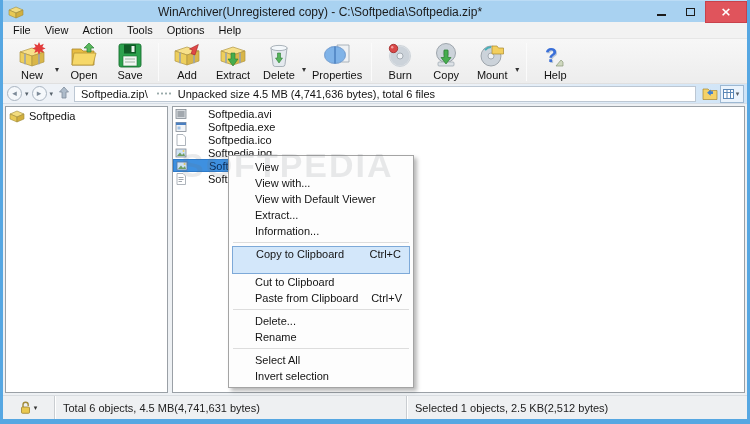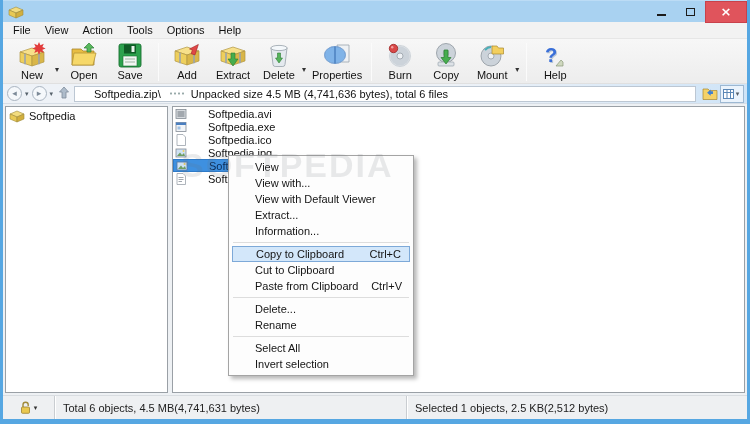--- a/index.html
+++ b/index.html
@@ -65,21 +65,21 @@
     border:1px solid #a9b4c0; display:flex; align-items:center; justify-content:center;
     font-size:9px; color:#7c8a98; margin:0 1px; cursor:default;
     font-family:"DejaVu Sans",sans-serif; line-height:1;
   }
   .nav-caret{ font-size:7px; color:#55606a; margin:0 2px; font-family:"DejaVu Sans",sans-serif; }
   .up-arrow-icon{ margin:0 4px 0 3px; cursor:default; }
   .addr-field{
     flex:1; height:16px; background:#fff; border:1px solid #bcc7d3;
     display:flex; align-items:center; font-size:11px; color:#111; overflow:hidden;
   }
-  .addr-path{ padding:0 8px 0 19px; white-space:nowrap; }
+  .addr-path{ padding:0 8px 0 6px; white-space:nowrap; }
   .grip-dots{ width:16px; height:3px; flex:0 0 auto; margin:0 6px 0 0;
     background:radial-gradient(circle at 2px 1.5px,#9aa 1px,transparent 1.2px) 0 0/4px 3px repeat-x; }
   .addr-info{ white-space:nowrap; color:#111; }
   .addr-right{ display:flex; align-items:center; margin-left:4px; }
   .addr-btn{ width:20px; height:18px; display:flex; align-items:center; justify-content:center; cursor:default; border:1px solid transparent; }
   .addr-btn.views{ border:1px solid #9db8d2; background:#eaf3fc; width:24px; }
 
   
   .main{ position:relative; height:291px; background:#eef1f4;padding-left:36px; }
   .panel{ position:absolute; top:2px; height:287px; background:#fff; border:1px solid #9aa0a6; overflow:hidden; }
@@ -92,21 +92,21 @@
 
   
   .context-menu{
     position:absolute; left:225px; top:51px; width:186px; z-index:50;
     background:#fdfdfd; border:1px solid #a4a4a4; padding:3px 0;
     box-shadow:3px 3px 4px rgba(0,0,0,.28); font-size:11px; color:#141414;
   }
   .cm-item{ height:16px; line-height:16px; display:flex; margin:0 3px; padding:0 8px 0 23px; cursor:default; }
   .cm-item .cm-label{ flex:1; white-space:nowrap; }
   .cm-item .cm-shortcut{ margin-left:12px; white-space:nowrap; }
-  .cm-item.highlighted{ background:#d3e7fa; border:1px solid #7da9d8; line-height:14px; height:16px; }
+  .cm-item.highlighted{ background:#d3e7fa; border:1px solid #7da9d8; line-height:14px; height:28px; }
   .cm-sep{ height:1px; background:#dddddd; margin:3px 4px; }
 
   
   .watermark{
     position:absolute; left:178px; top:42px; z-index:60; pointer-events:none;
     font-size:34px; font-weight:bold; letter-spacing:2px; color:#6b7077; opacity:.14;
     font-family:"Liberation Sans",sans-serif;
   }
 
   
@@ -124,20 +124,21 @@
 <body>
 
 <div class="window">
 
   <div class="titlebar">
     <svg class="app-icon" viewBox="0 0 16 14">
       <polygon points="1,5 8,2 15,5 8,8" fill="#f2dc7f" stroke="#a08b3c" stroke-width="0.6"></polygon>
       <polygon points="1,5 8,8 8,13 1,10" fill="#e8c955" stroke="#a08b3c" stroke-width="0.6"></polygon>
       <polygon points="15,5 8,8 8,13 15,10" fill="#d2af3e" stroke="#a08b3c" stroke-width="0.6"></polygon>
     </svg>
+    <div class="title-text">WinArchiver(Unregistered copy) - C:\Softpedia\Softpedia.zip*</div>
     <div class="win-controls">
       <div class="win-btn">
           <span class="min-glyph"></span>
         </div>
       <div class="win-btn">
           <span class="max-glyph"></span>
         </div>
       <div class="win-btn close-btn">
           <span class="close-glyph">×</span>
         </div>

